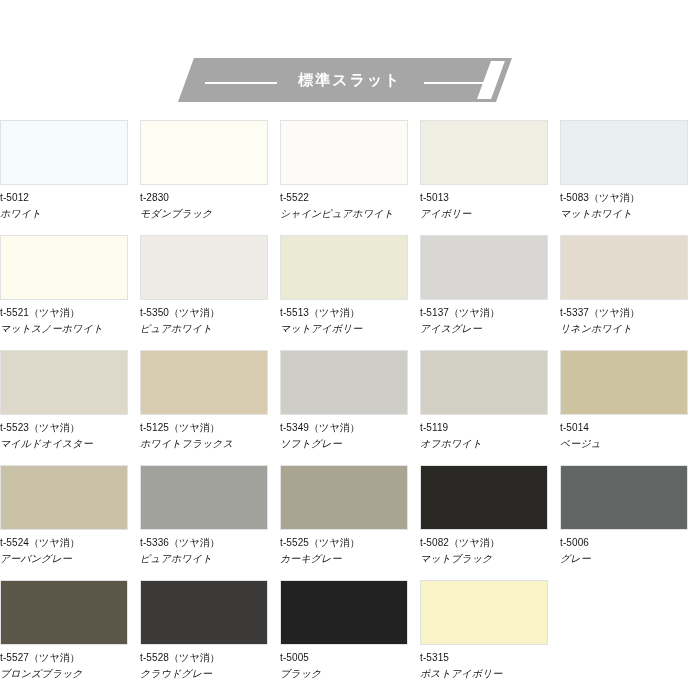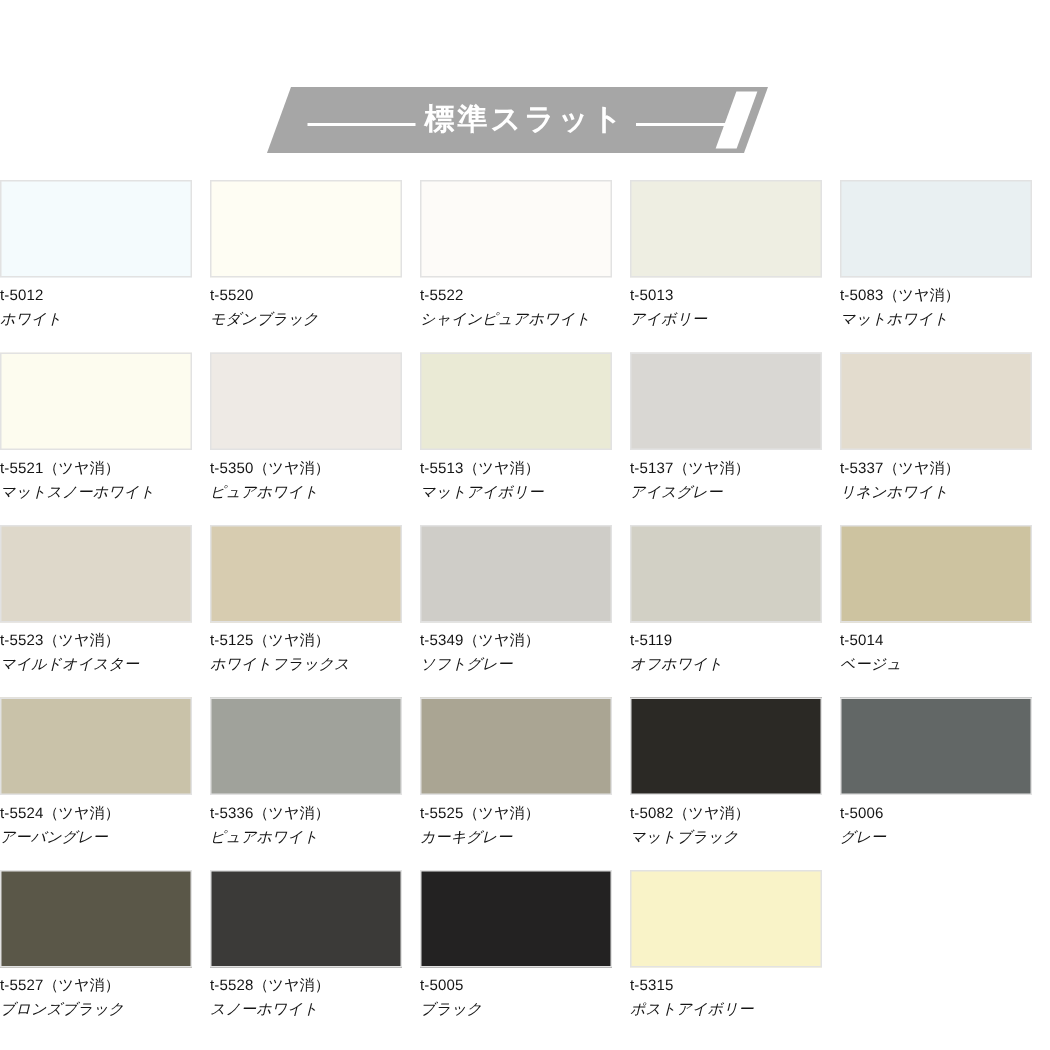--- a/index.html
+++ b/index.html
@@ -47,21 +47,21 @@
     height: 38px;
     background: #ffffff;
     transform: skewX(-20deg);
   }
   .banner-title {
     position: absolute;
     left: 0;
     top: 63px;
     width: 700px;
     text-align: center;
-    font-size: 20px;
+    font-size: 15px;
     font-weight: bold;
     letter-spacing: 2px;
     color: #ffffff;
     line-height: 34px;
     z-index: 5;
   }
   .banner-rule {
     position: absolute;
     top: 82px;
     height: 2px;
@@ -119,21 +119,21 @@
     <div class="cell">
       <div class="swatch" style="background: rgb(244, 251, 253);"></div>
       <div class="labels">
         <div class="code">t-5012</div>
         <div class="name">ホワイト</div>
       </div>
     </div>
     <div class="cell">
       <div class="swatch" style="background: rgb(254, 253, 243);"></div>
       <div class="labels">
-        <div class="code">t-5520</div>
+        <div class="code">t-2830</div>
         <div class="name">モダンブラック</div>
       </div>
     </div>
     <div class="cell">
       <div class="swatch" style="background: rgb(253, 251, 248);"></div>
       <div class="labels">
         <div class="code">t-5522</div>
         <div class="name">シャインピュアホワイト</div>
       </div>
     </div>
@@ -260,21 +260,21 @@
       <div class="swatch" style="background: rgb(90, 87, 72);"></div>
       <div class="labels">
         <div class="code">t-5527（ツヤ消）</div>
         <div class="name">ブロンズブラック</div>
       </div>
     </div>
     <div class="cell">
       <div class="swatch" style="background: rgb(59, 58, 56);"></div>
       <div class="labels">
         <div class="code">t-5528（ツヤ消）</div>
-        <div class="name">スノーホワイト</div>
+        <div class="name">クラウドグレー</div>
       </div>
     </div>
     <div class="cell">
       <div class="swatch" style="background: rgb(35, 34, 34);"></div>
       <div class="labels">
         <div class="code">t-5005</div>
         <div class="name">ブラック</div>
       </div>
     </div>
     <div class="cell">

